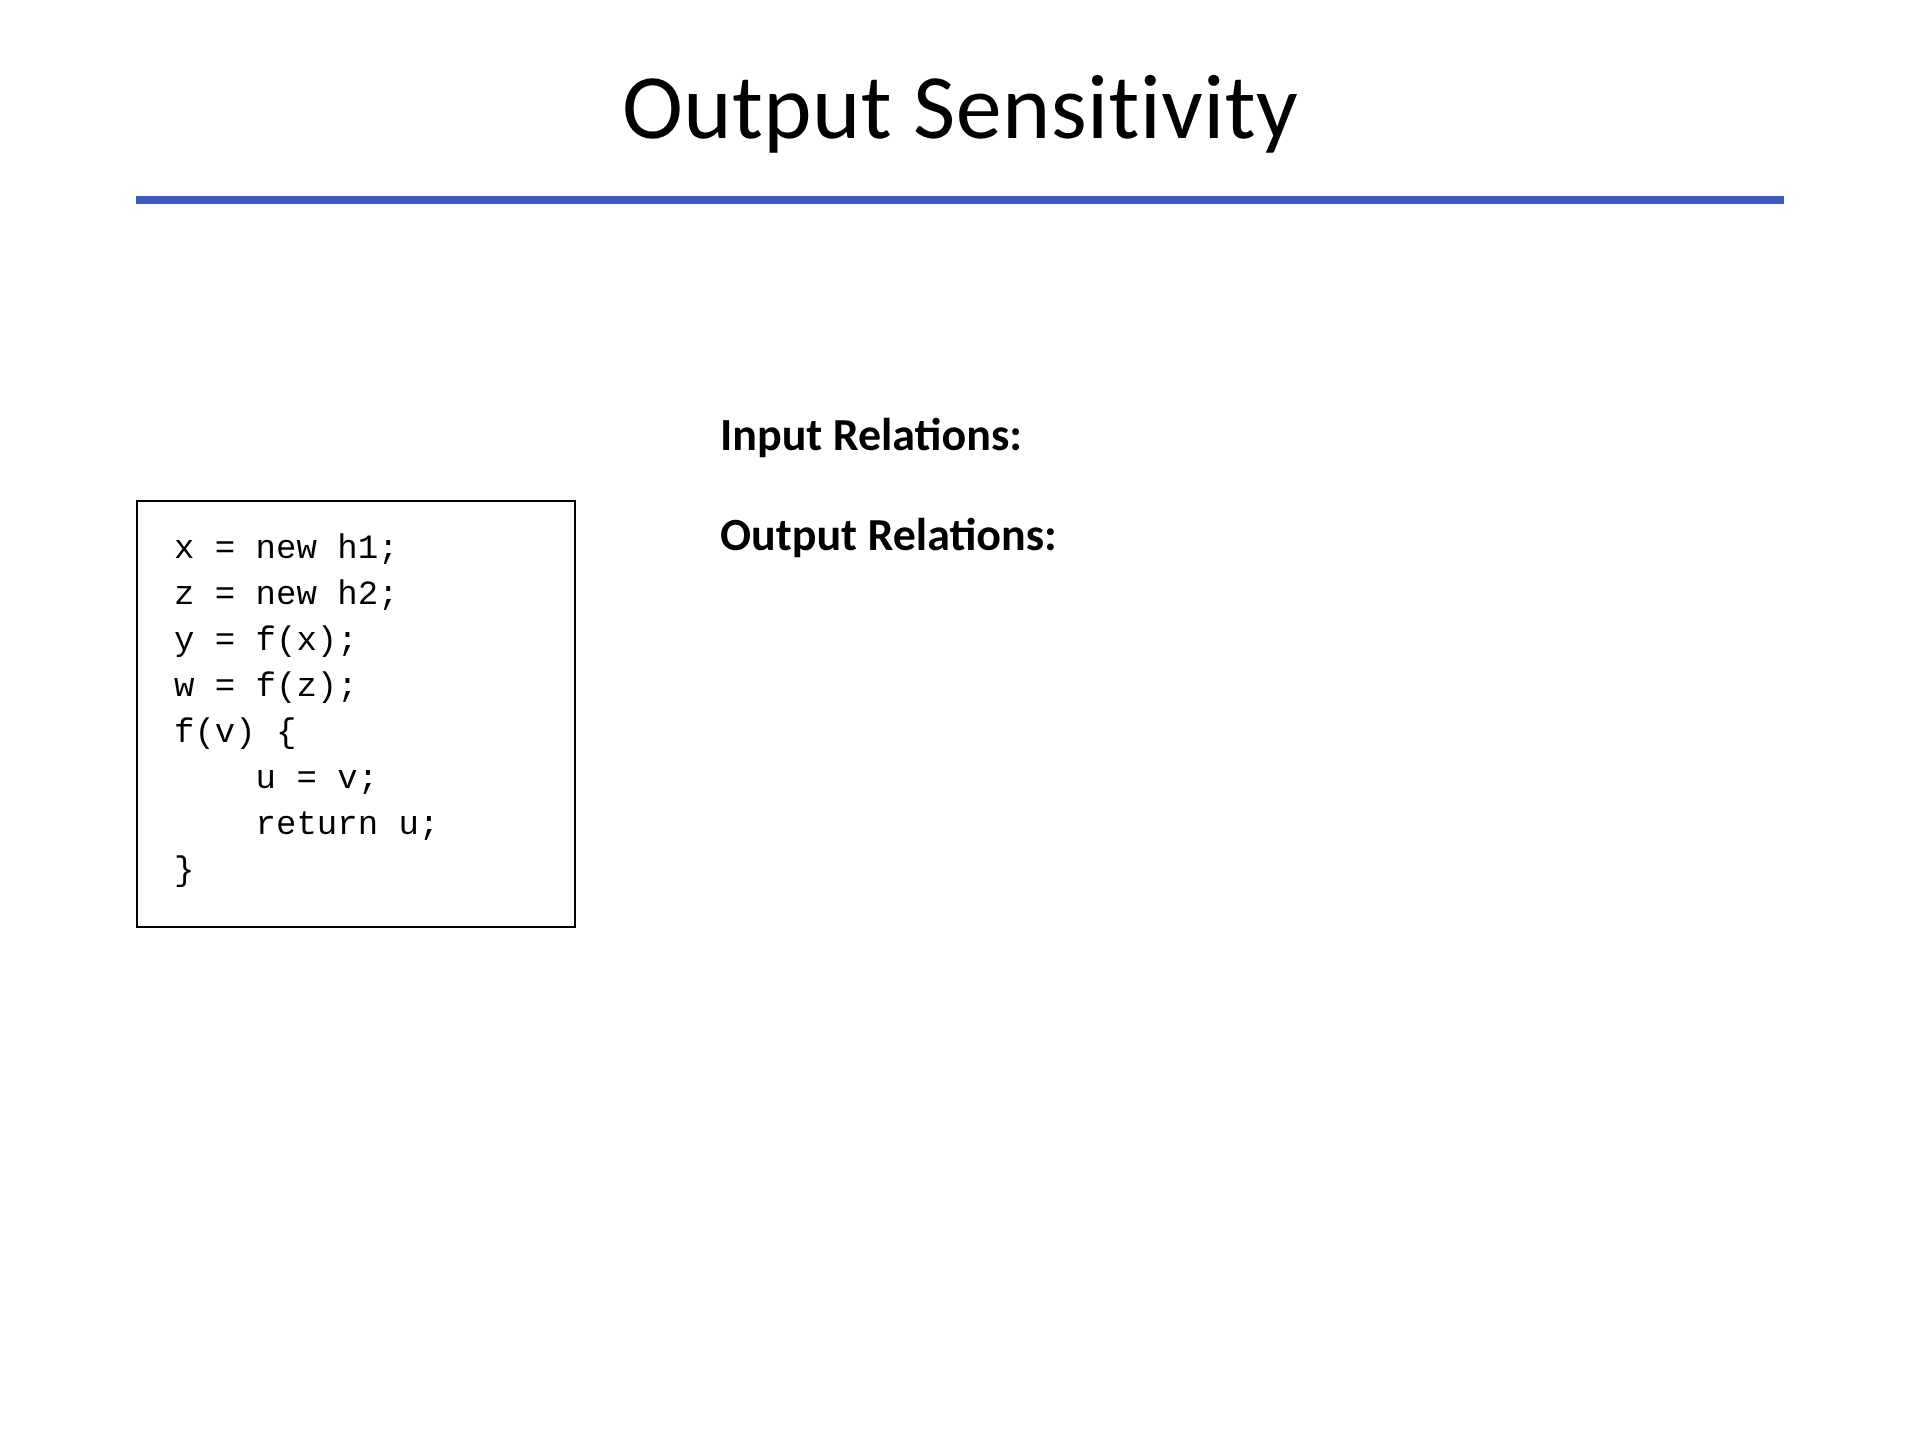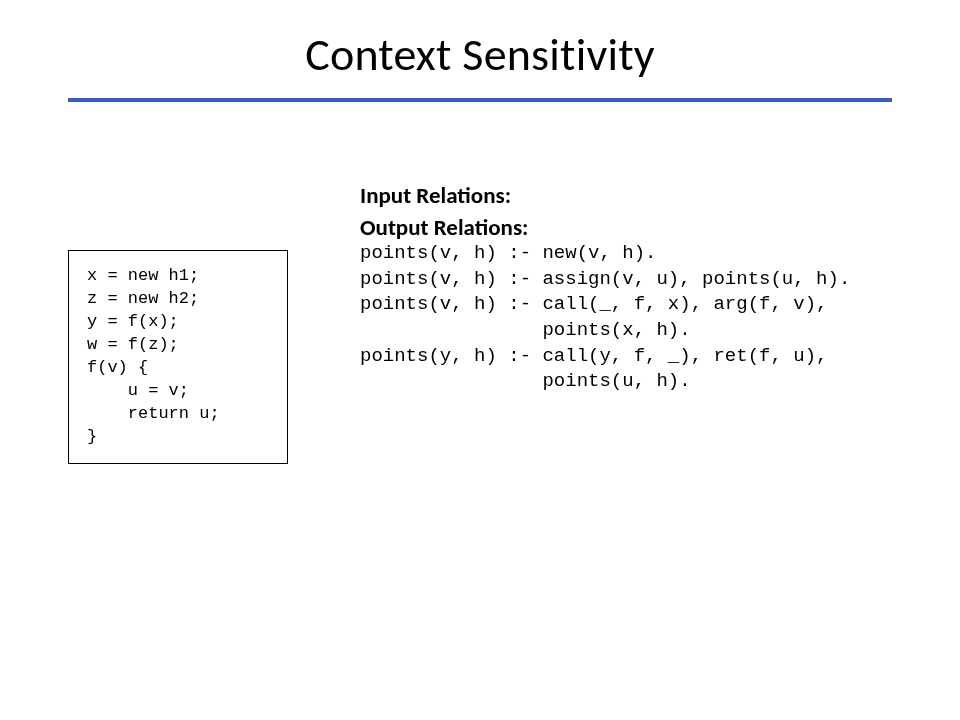--- a/index.html
+++ b/index.html
@@ -43,66 +43,60 @@
     border: 1px solid #000;
     padding: 14px 18px 14px 18px;
     font-family: Liberation Mono, monospace;
     font-size: 17px;
     line-height: 1.35;
     white-space: pre;
     box-sizing: border-box;
   }
   .right-col {
     position: absolute;
-    top: 181px;
+    top: 204px;
     left: 360px;
     width: 570px;
     font-size: 21px;
   }
   .section-head {
     font-family: Calibri, "Segoe UI", Arial, sans-serif;
     font-weight: 700;
     font-size: 23px;
-    margin-top: 4px;
+    margin-top: 22px;
     margin-bottom: 0px;
   }
   .right-col .section-head:first-child {
     margin-top: 0;
   }
   .mono {
     font-family: "Courier New", Courier, monospace;
     font-size: 19px;
     line-height: 1.35;
     white-space: pre;
   }
 </style>
 </head>
 <body>
 
 <div class="slide">
 
-  <div class="title">Context Sensitivity</div>
+  <div class="title">Output Sensitivity</div>
 
   <div class="rule"></div>
 
   <div class="code-box">x = new h1;
 z = new h2;
 y = f(x);
 w = f(z);
 f(v) {
     u = v;
     return u;
 }</div>
 
   <div class="right-col">
     <div class="section-head">Input Relations:</div>
 
     <div class="section-head">Output Relations:</div>
 
-    <div class="mono">points(v, h) :- new(v, h).
-points(v, h) :- assign(v, u), points(u, h).
-points(v, h) :- call(_, f, x), arg(f, v),
-                points(x, h).
-points(y, h) :- call(y, f, _), ret(f, u),
-                points(u, h).</div>
   </div>
 
 </div>
 
 </body></html>

